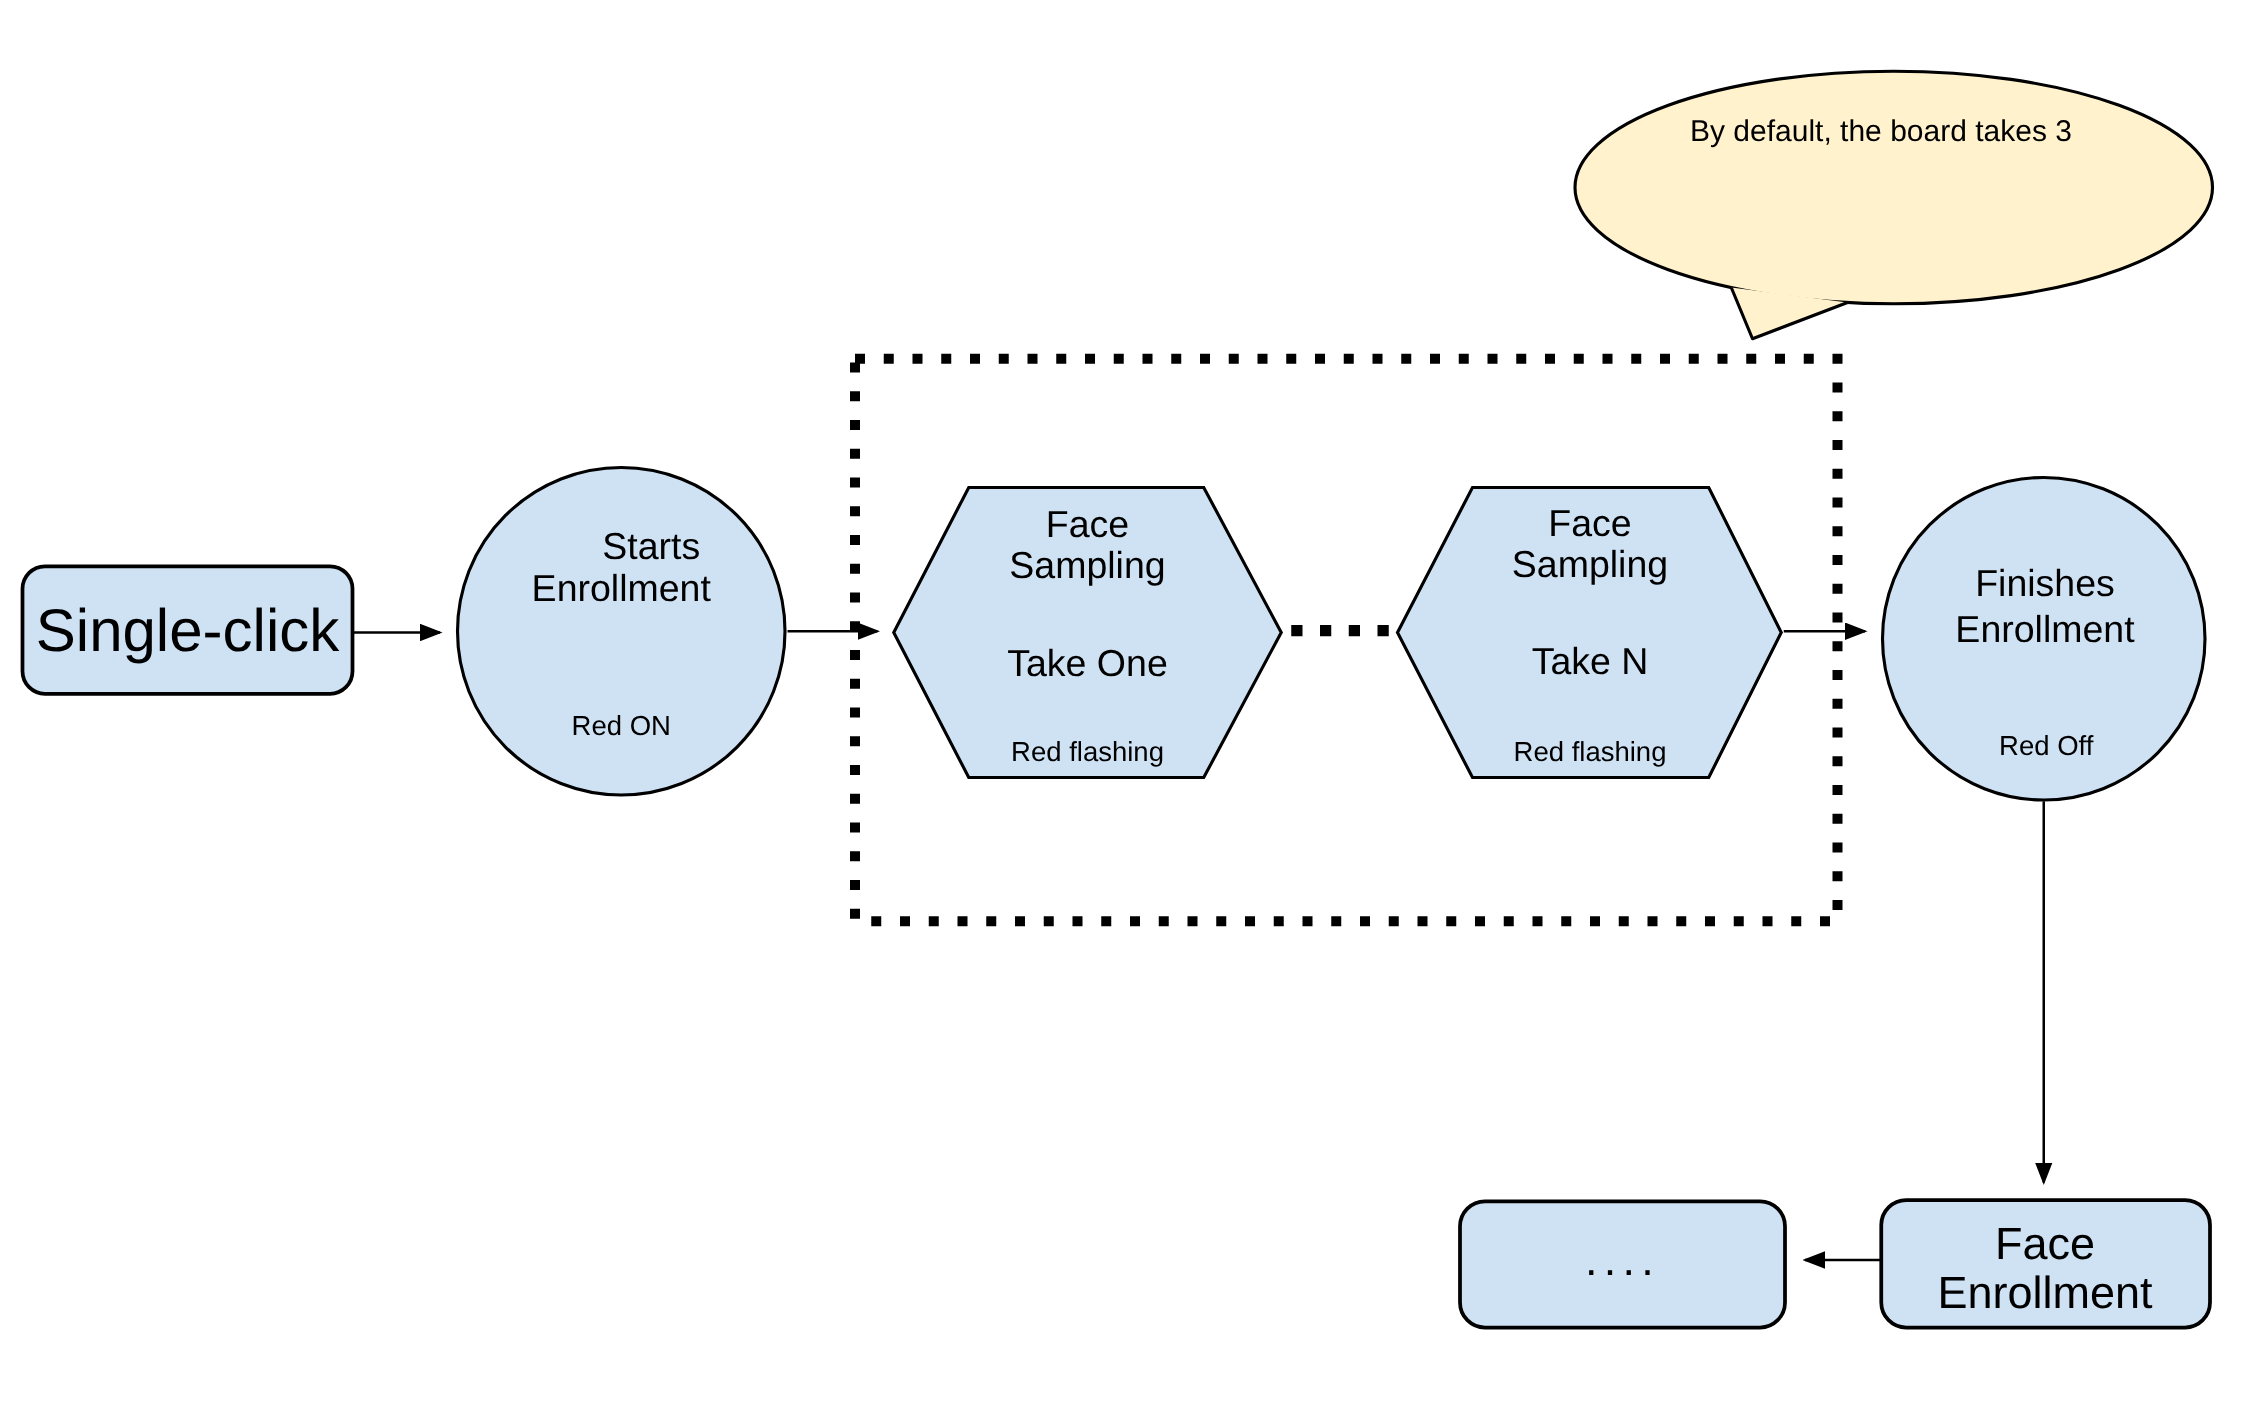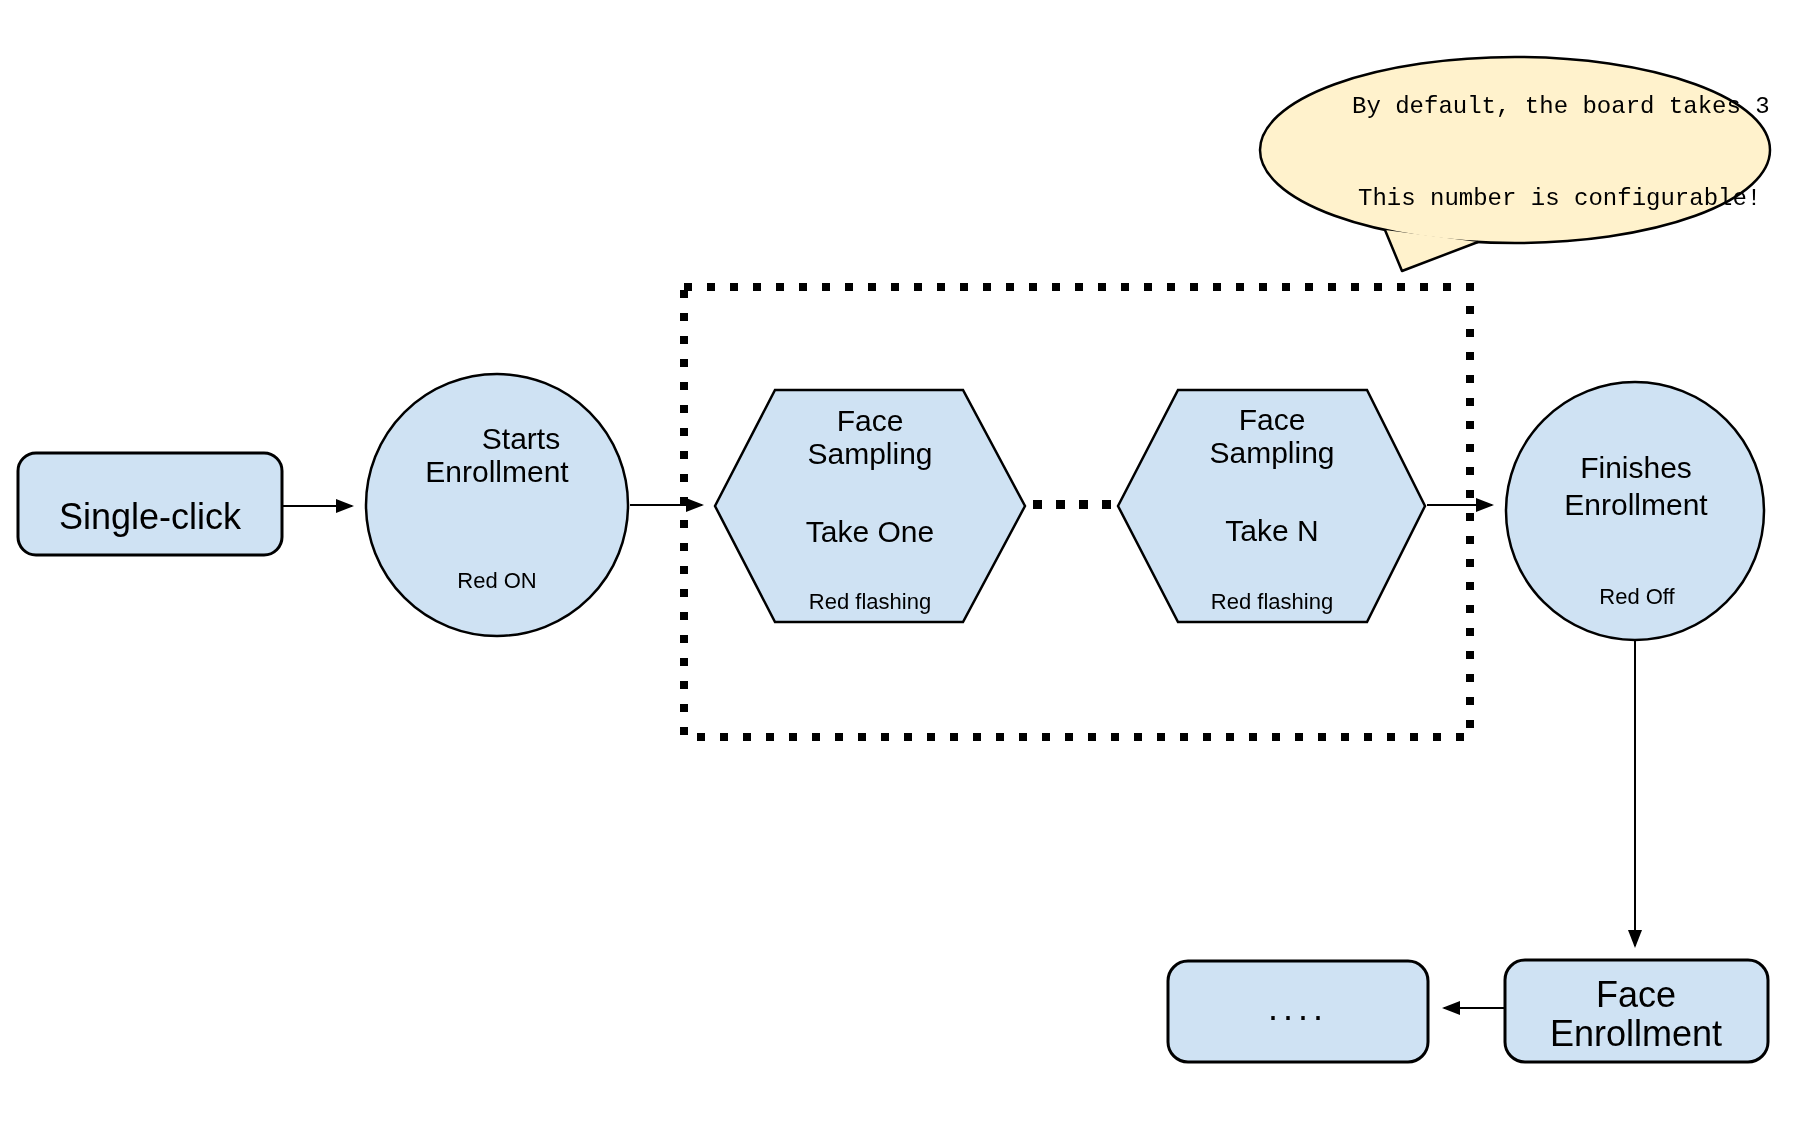--- a/index.html
+++ b/index.html
@@ -22,32 +22,31 @@
     top: 0;
   }
   .lbl {
     position: absolute;
     transform: translate(-50%, -50%);
     white-space: nowrap;
     text-align: center;
     line-height: 1.1;
     color: #000000;
   }
-  .fs38 { font-size: 36px; margin-top: 11px; }
+  .fs38 { font-size: 48px; }
   .fs36 { font-size: 36px; }
   .fs30 { font-size: 30px; }
   .fs22 { font-size: 22px; }
   .dots-label { letter-spacing: 5px; }
   .callout-line {
     position: absolute;
     transform: translate(0, -50%);
     white-space: nowrap;
     font-size: 24px;
     color: #000000;
-    font-family: Liberation Mono, monospace;
   }
 </style>
 </head>
 <body>
 
 <div class="canvas">
 
   <svg class="shapes" width="1795" height="1128" viewBox="0 0 1795 1128">
     <defs>
       <marker id="arr" markerWidth="9" markerHeight="7" refX="8" refY="3.5" orient="auto">
@@ -106,15 +105,14 @@
   <div class="lbl fs30" style="left:1636px; top:467px;">Finishes</div>
   <div class="lbl fs30" style="left:1636px; top:504px;">Enrollment</div>
   <div class="lbl fs22" style="left:1637px; top:597px;">Red Off</div>
 
   <div class="lbl fs36" style="left:1636px; top:995px;">Face</div>
   <div class="lbl fs36" style="left:1636px; top:1034px;">Enrollment</div>
 
   <div class="lbl fs36 dots-label" style="left:1298px; top:1008px;">....</div>
 
   <div class="callout-line" style="left:1352px; top:106px;">By default, the board takes 3</div>
-  <div class="callout-line" style="left:1358px; top:198px;">This number is configurable!</div>
 
 </div>
 
 </body></html>

